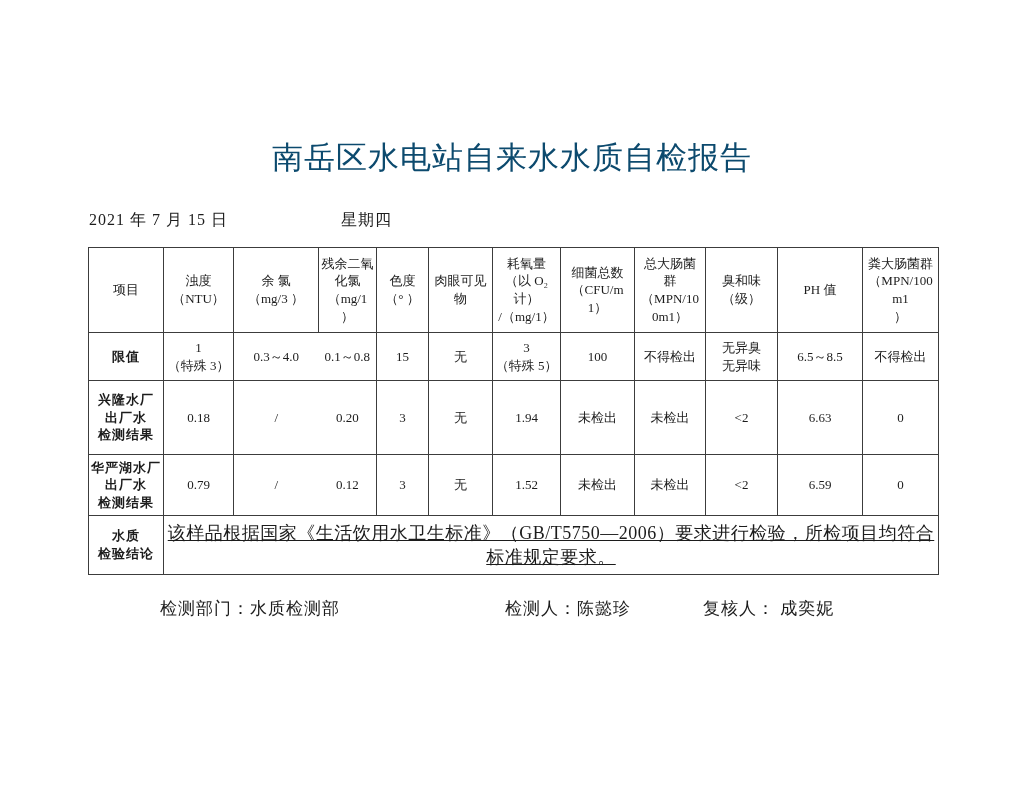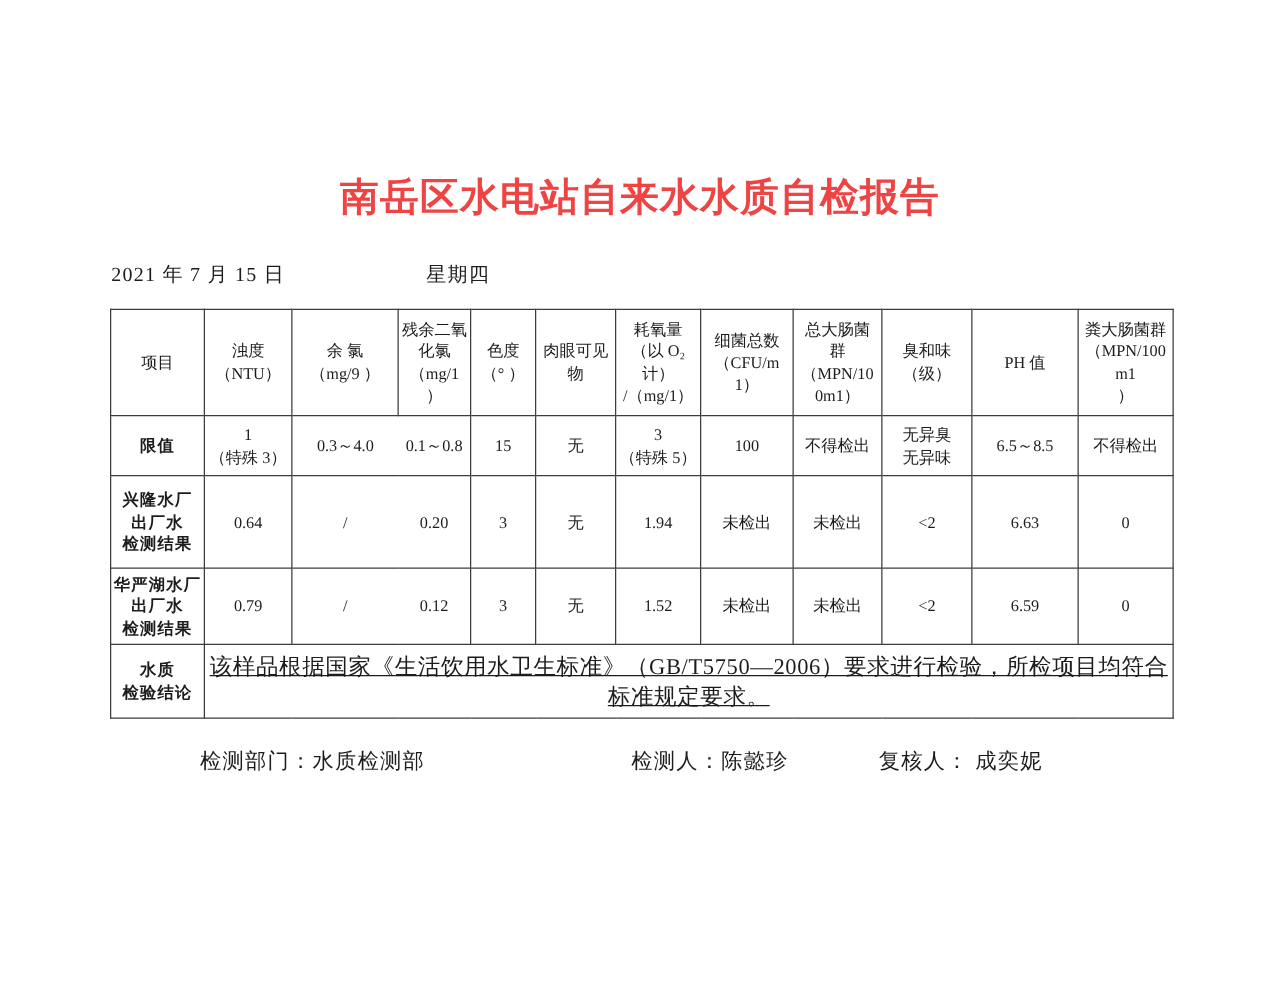--- a/index.html
+++ b/index.html
@@ -4,21 +4,21 @@
 <style>
   * { margin:0; padding:0; box-sizing:border-box; }
   html,body { background:#ffffff; }
   .page {
     position:relative; width:1024px; height:791px; background:#ffffff;
     font-family:"Liberation Serif", serif; color:#1c1c1c; overflow:hidden;
   }
   .title {
     position:absolute; top:137px; left:0; width:100%;
     text-align:center; font-family:"Liberation Sans", sans-serif;
-    font-weight:700; font-size:31px; letter-spacing:1px; color:#ef4444;
+    font-weight:400; font-size:31px; letter-spacing:1px; color:#0c4a6e;
   }
   .dateline {
     position:absolute; top:210px; left:89px; font-size:16px; letter-spacing:1px;
   }
   .weekday { margin-left:108px; }
   table.report {
     position:absolute; top:247px; left:88px; width:850px;
     border-collapse:collapse; table-layout:fixed;
   }
   th, td {
@@ -68,21 +68,21 @@
       <col style="width:72px">
         <col style="width:85px">
         <col style="width:76px">
     </colgroup>
     <tbody>
         <tr class="hdr">
       <th>项目</th>
       <th>浊度
 （NTU）</th>
       <th>余 氯
-（mg/9 ）</th>
+（mg/3 ）</th>
       <th>残余二氧
 化氯
 （mg/1 ）</th>
       <th>色度
 （° ）</th>
       <th>肉眼可见
 物</th>
       <th>耗氧量
 （以 O₂计）
 /（mg/1）</th>
@@ -112,21 +112,21 @@
       <td>不得检出</td>
       <td>无异臭
 无异味</td>
       <td>6.5～8.5</td>
       <td>不得检出</td>
     </tr>
     <tr class="res1">
       <td class="label">兴隆水厂
 出厂水
 检测结果</td>
-      <td>0.64</td>
+      <td>0.18</td>
       <td class="merge-r">/</td>
       <td class="merge-l">0.20</td>
       <td>3</td>
       <td>无</td>
       <td>1.94</td>
       <td>未检出</td>
       <td>未检出</td>
       <td>&lt;2</td>
       <td>6.63</td>
       <td>0</td>

